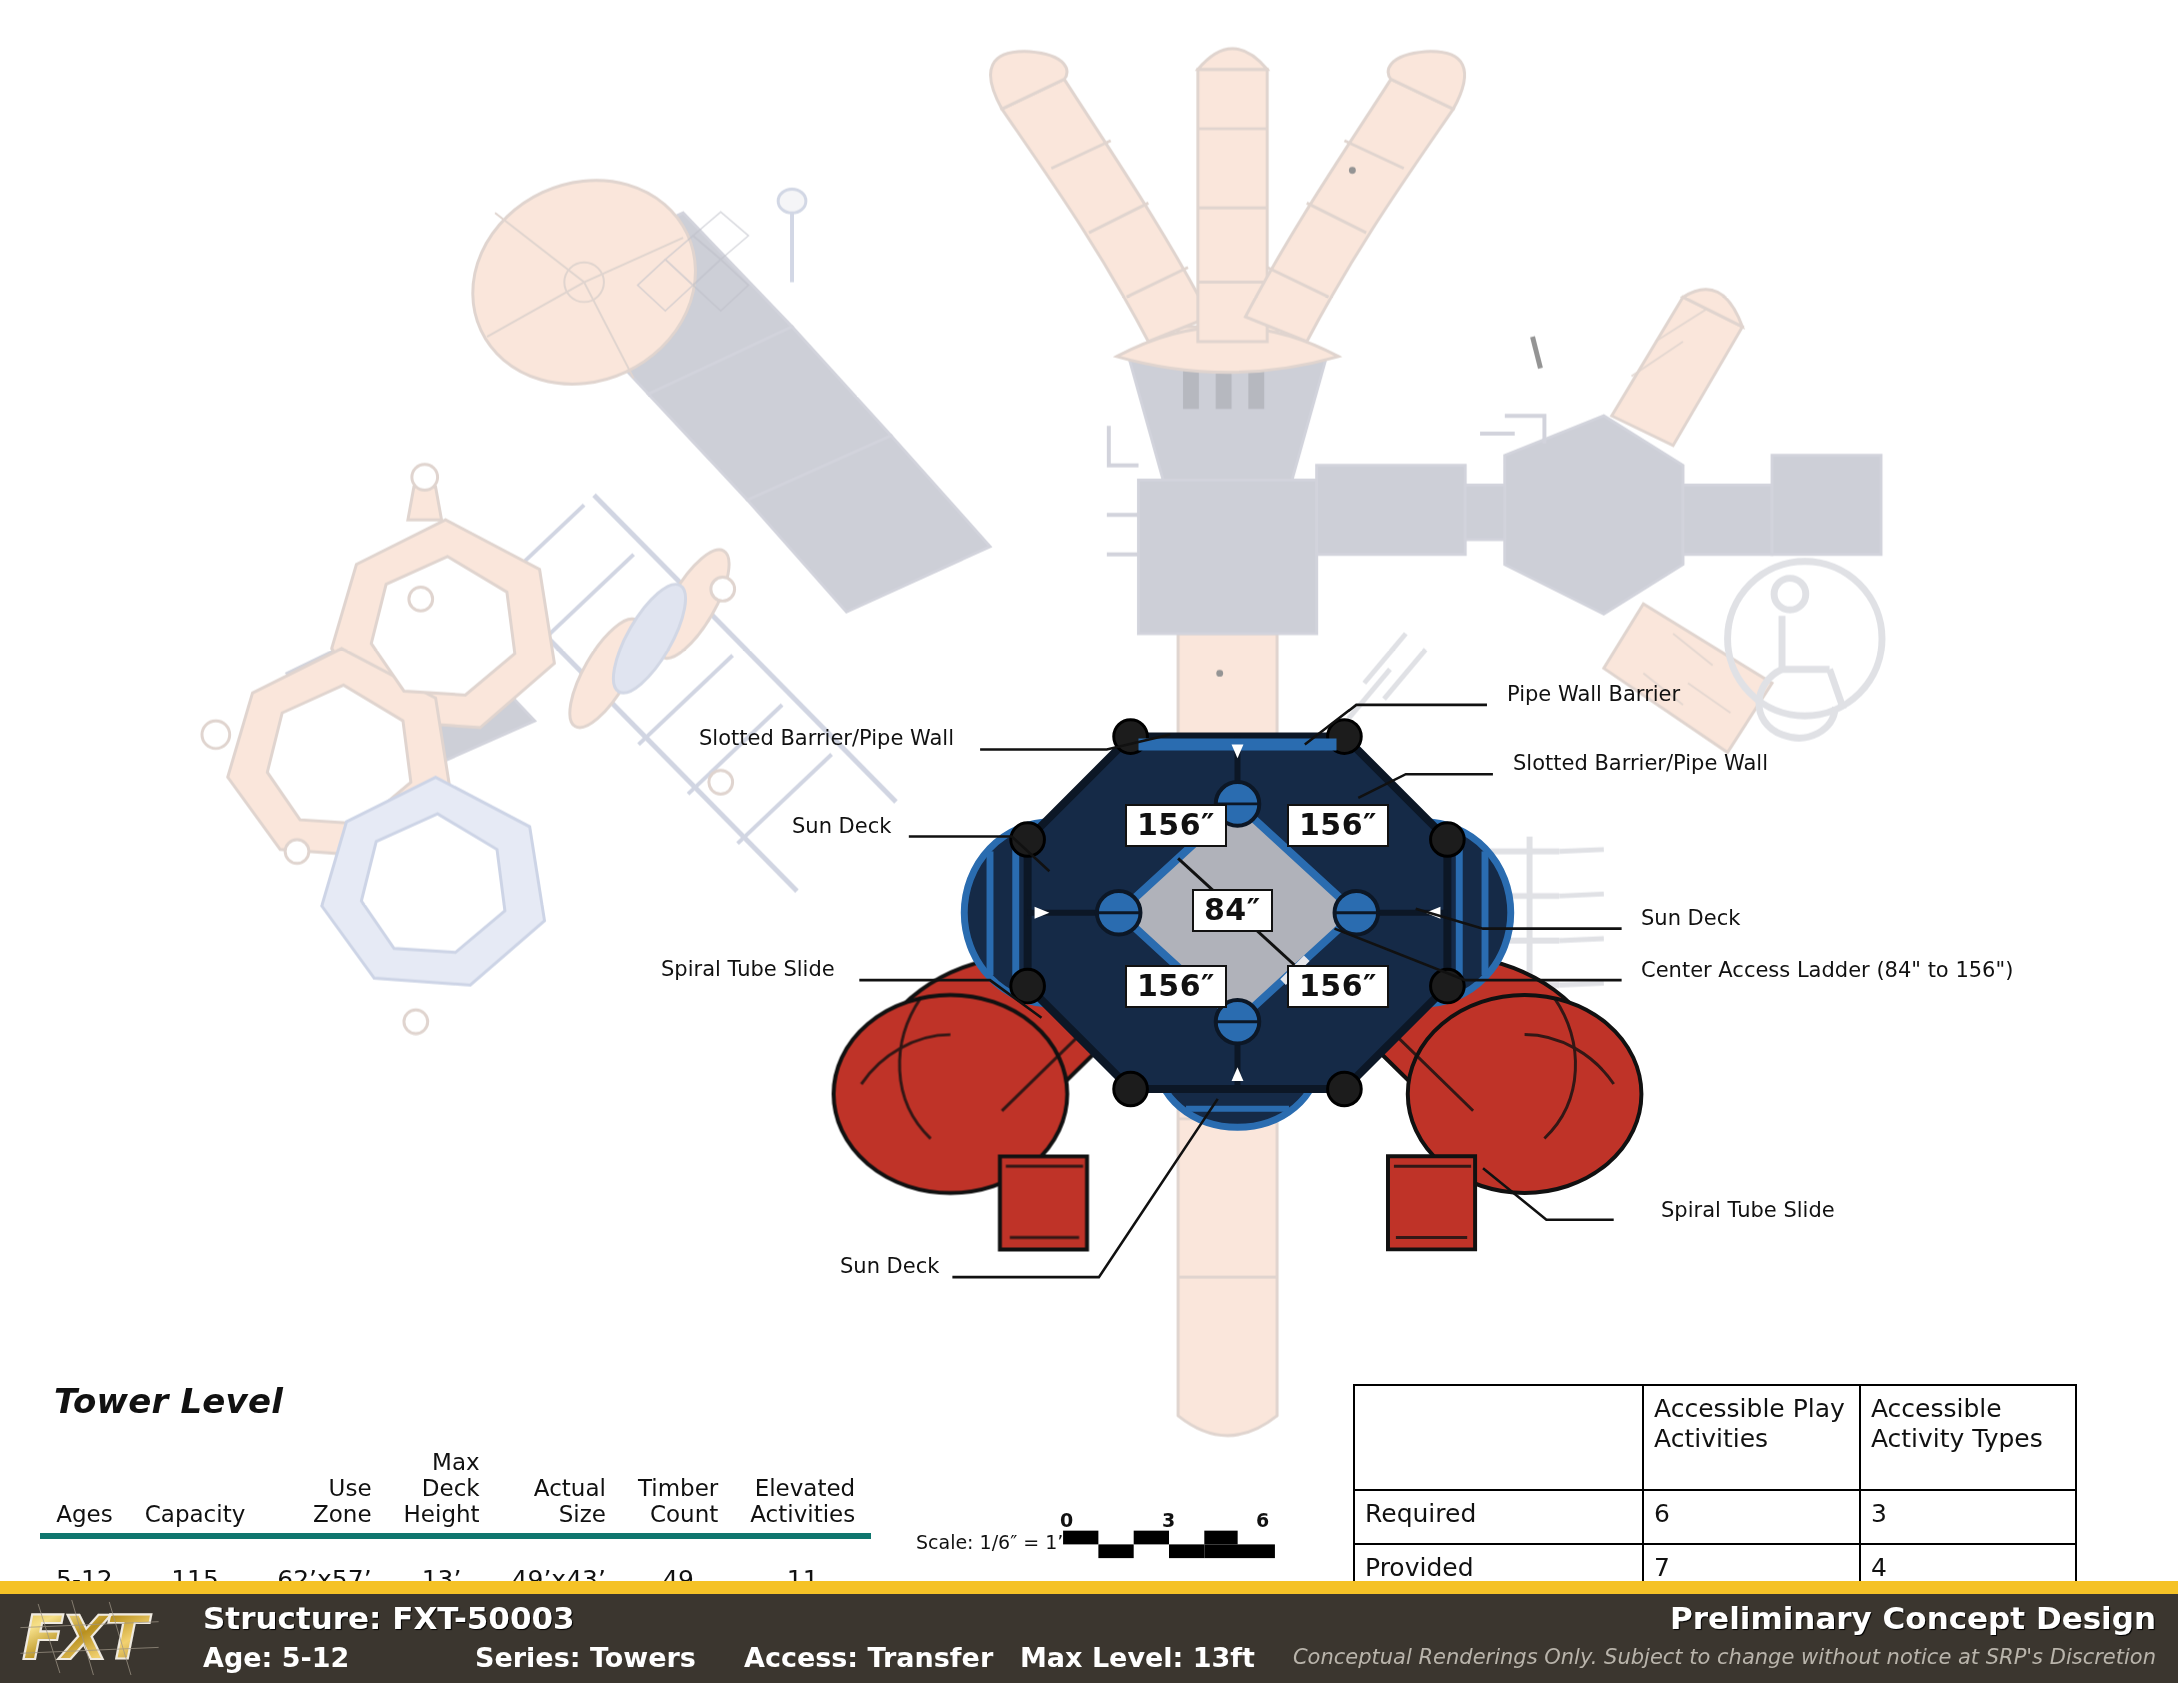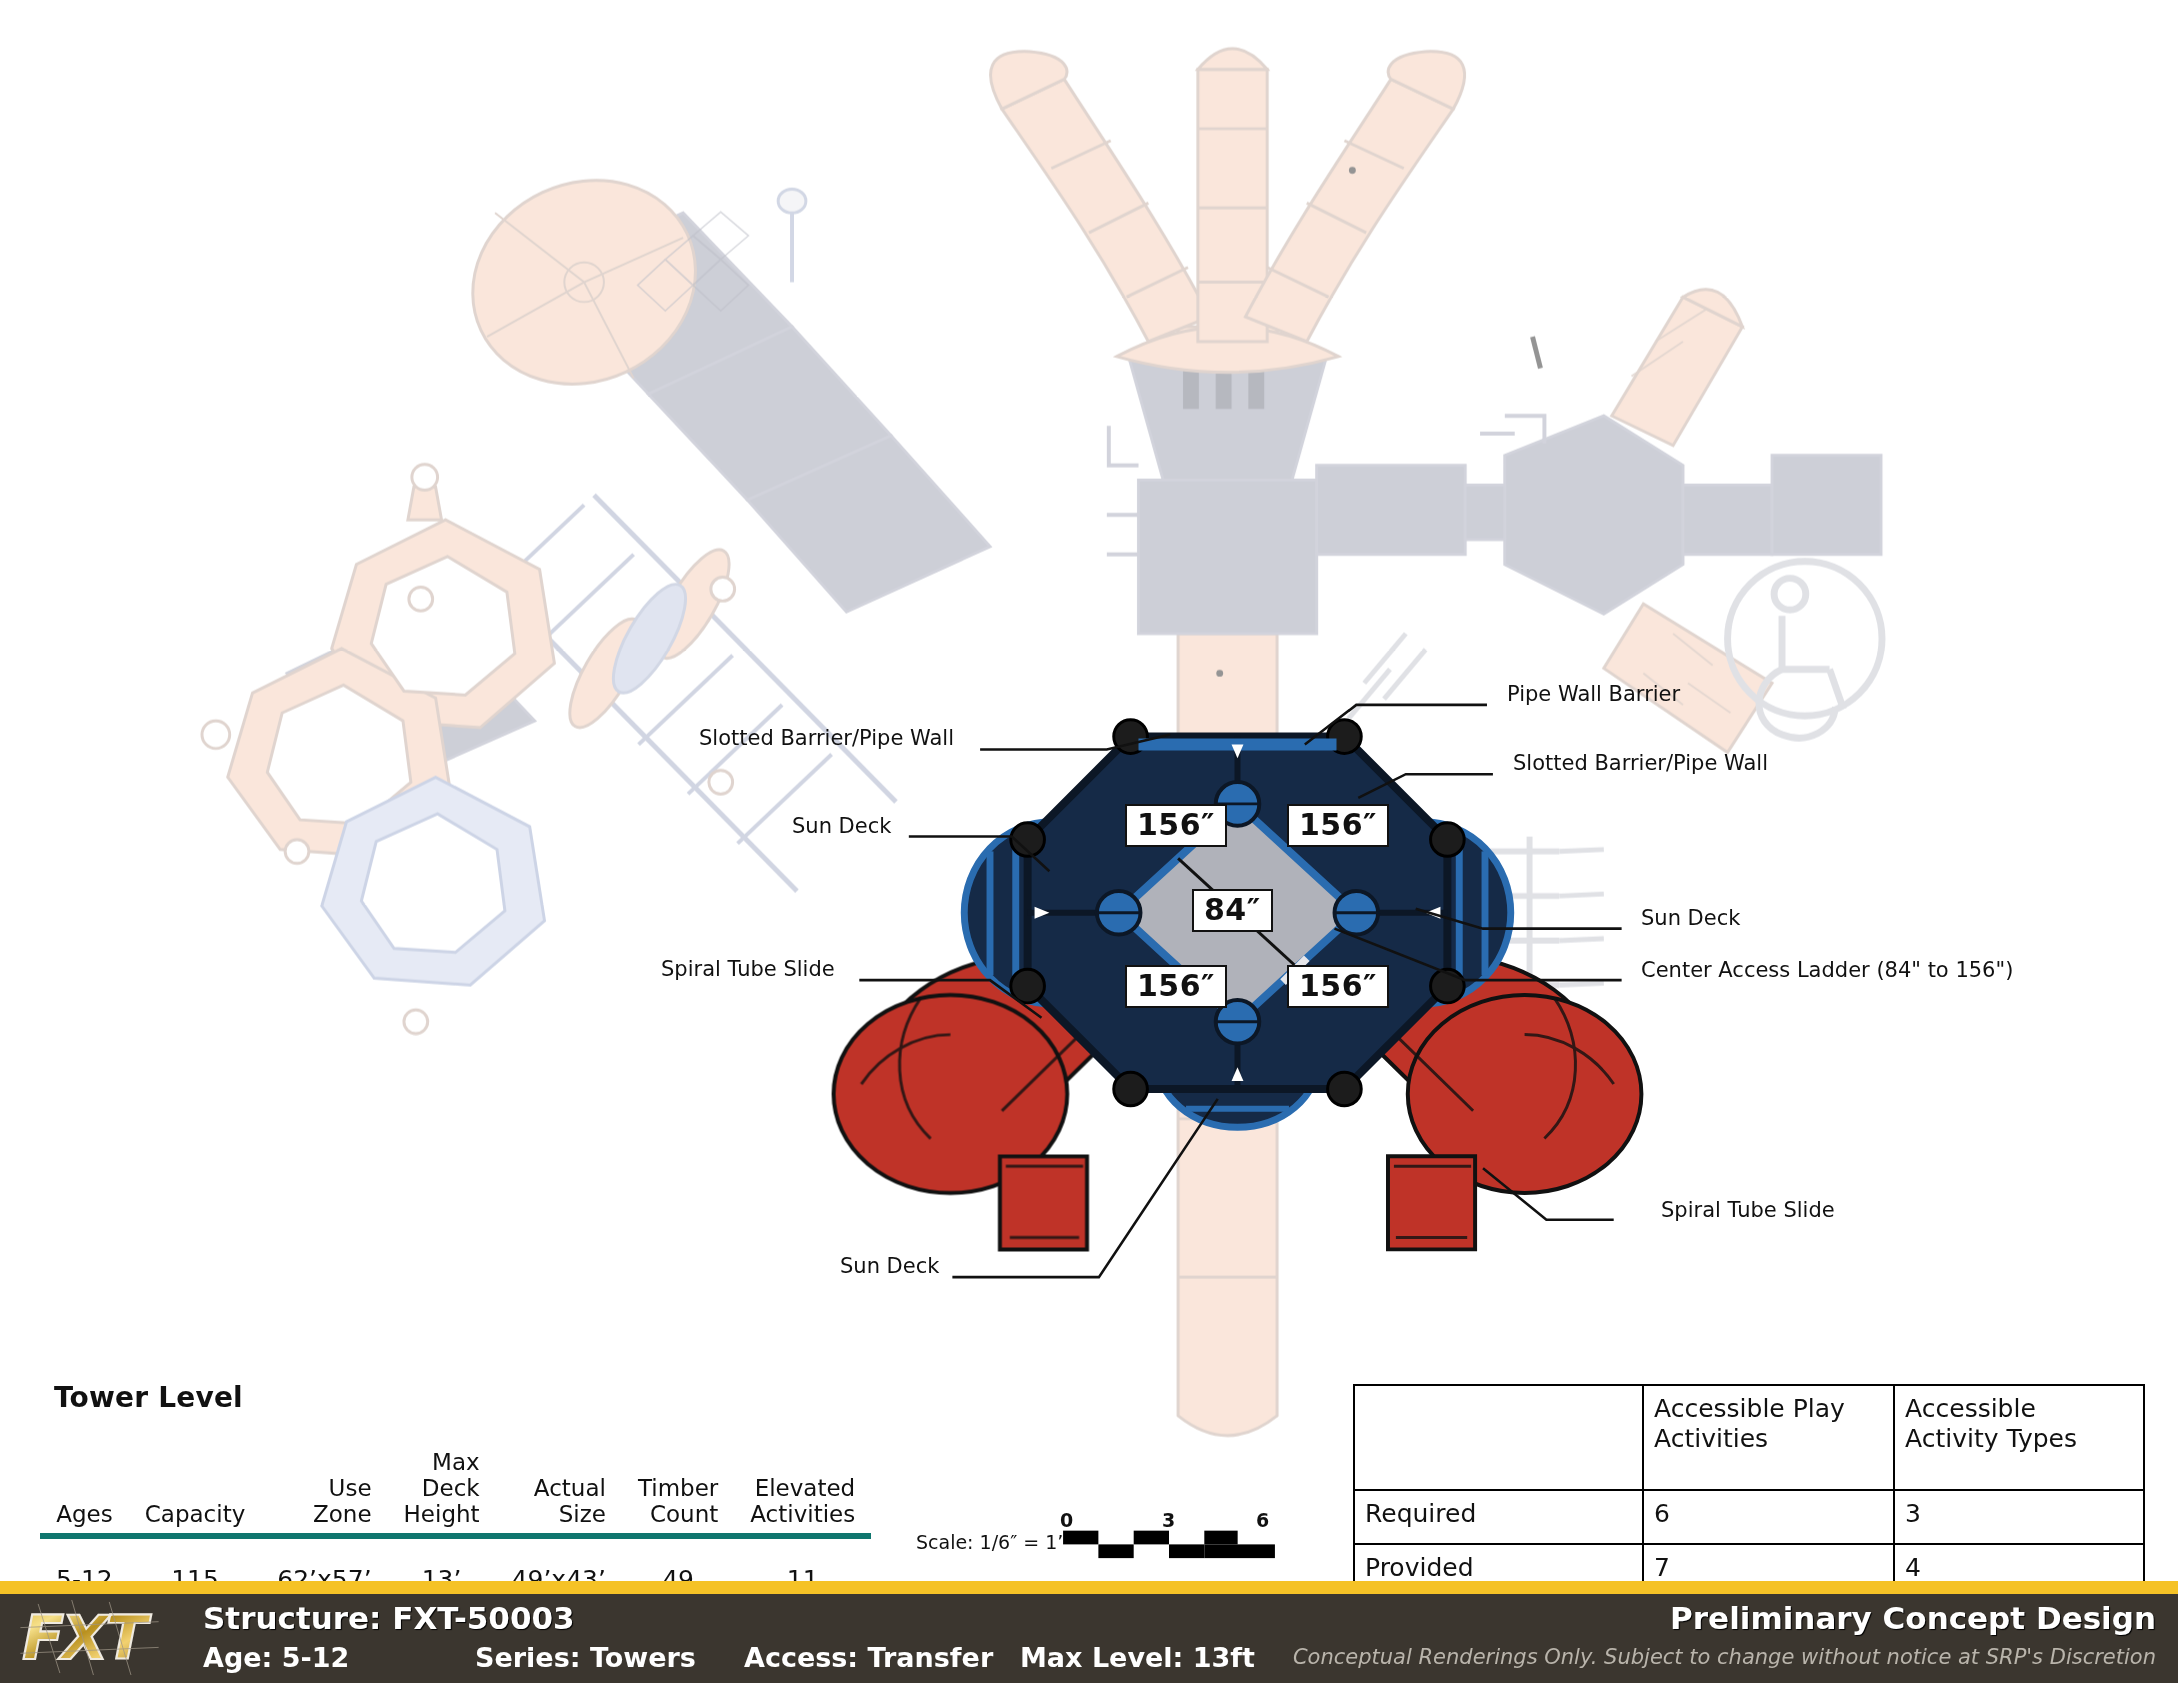--- a/index.html
+++ b/index.html
@@ -9,36 +9,36 @@
        font-family:"DejaVu Sans","Liberation Sans",sans-serif;}
   svg.overlay{position:absolute;left:0;top:0;width:2178px;height:1683px;
               pointer-events:none;}
 
   
   .dim{position:absolute;background:#fff;border:2px solid #111;
        font-size:30px;font-weight:600;padding:2px 10px;color:#111;
        letter-spacing:0.5px;line-height:1.15;}
 
   
-  #tower-title{position:absolute;left:54px;top:1381px;font-size:28px;
-               font-weight:bold;letter-spacing:0.2px;}
+  #tower-title{position:absolute;left:54px;top:1381px;font-size:34px;
+               font-weight:bold;letter-spacing:0.2px;font-style:italic;}
   #spec-table{position:absolute;left:40px;top:1450px;border-collapse:collapse;}
   #spec-table th{font-weight:400;font-size:23px;padding:0 16px;
                  vertical-align:bottom;text-align:right;line-height:1.12;
                  border-bottom:6px solid #0f766e;padding-bottom:6px;}
   #spec-table td{font-size:25px;padding:26px 16px 0;text-align:center;}
 
   
   #scale-wrap{position:absolute;left:916px;top:1513px;}
   #scale-text{position:absolute;left:0;top:18px;font-size:19px;white-space:nowrap;}
   #scale-graphic{position:absolute;left:144px;top:0;width:218px;height:51px;}
   .tick-num{position:absolute;font-size:19px;font-weight:bold;top:-4px;}
 
   
-  #access-table{position:absolute;left:1353px;top:1384px;width:792px;
+  #access-table{position:absolute;left:1353px;top:1384px;width:724px;
                 border-collapse:collapse;background:#fff;}
   #access-table td,#access-table th{border:2px solid #000;font-weight:400;
        font-size:25px;padding:8px 10px;vertical-align:top;text-align:left;
        line-height:1.2;}
   #access-table thead th{height:87px;}
   #access-table .c0{width:267px;}
   #access-table tbody td{height:36px;}
 
   
   #gold-bar{position:absolute;left:0;top:1581px;width:2178px;height:13px;

